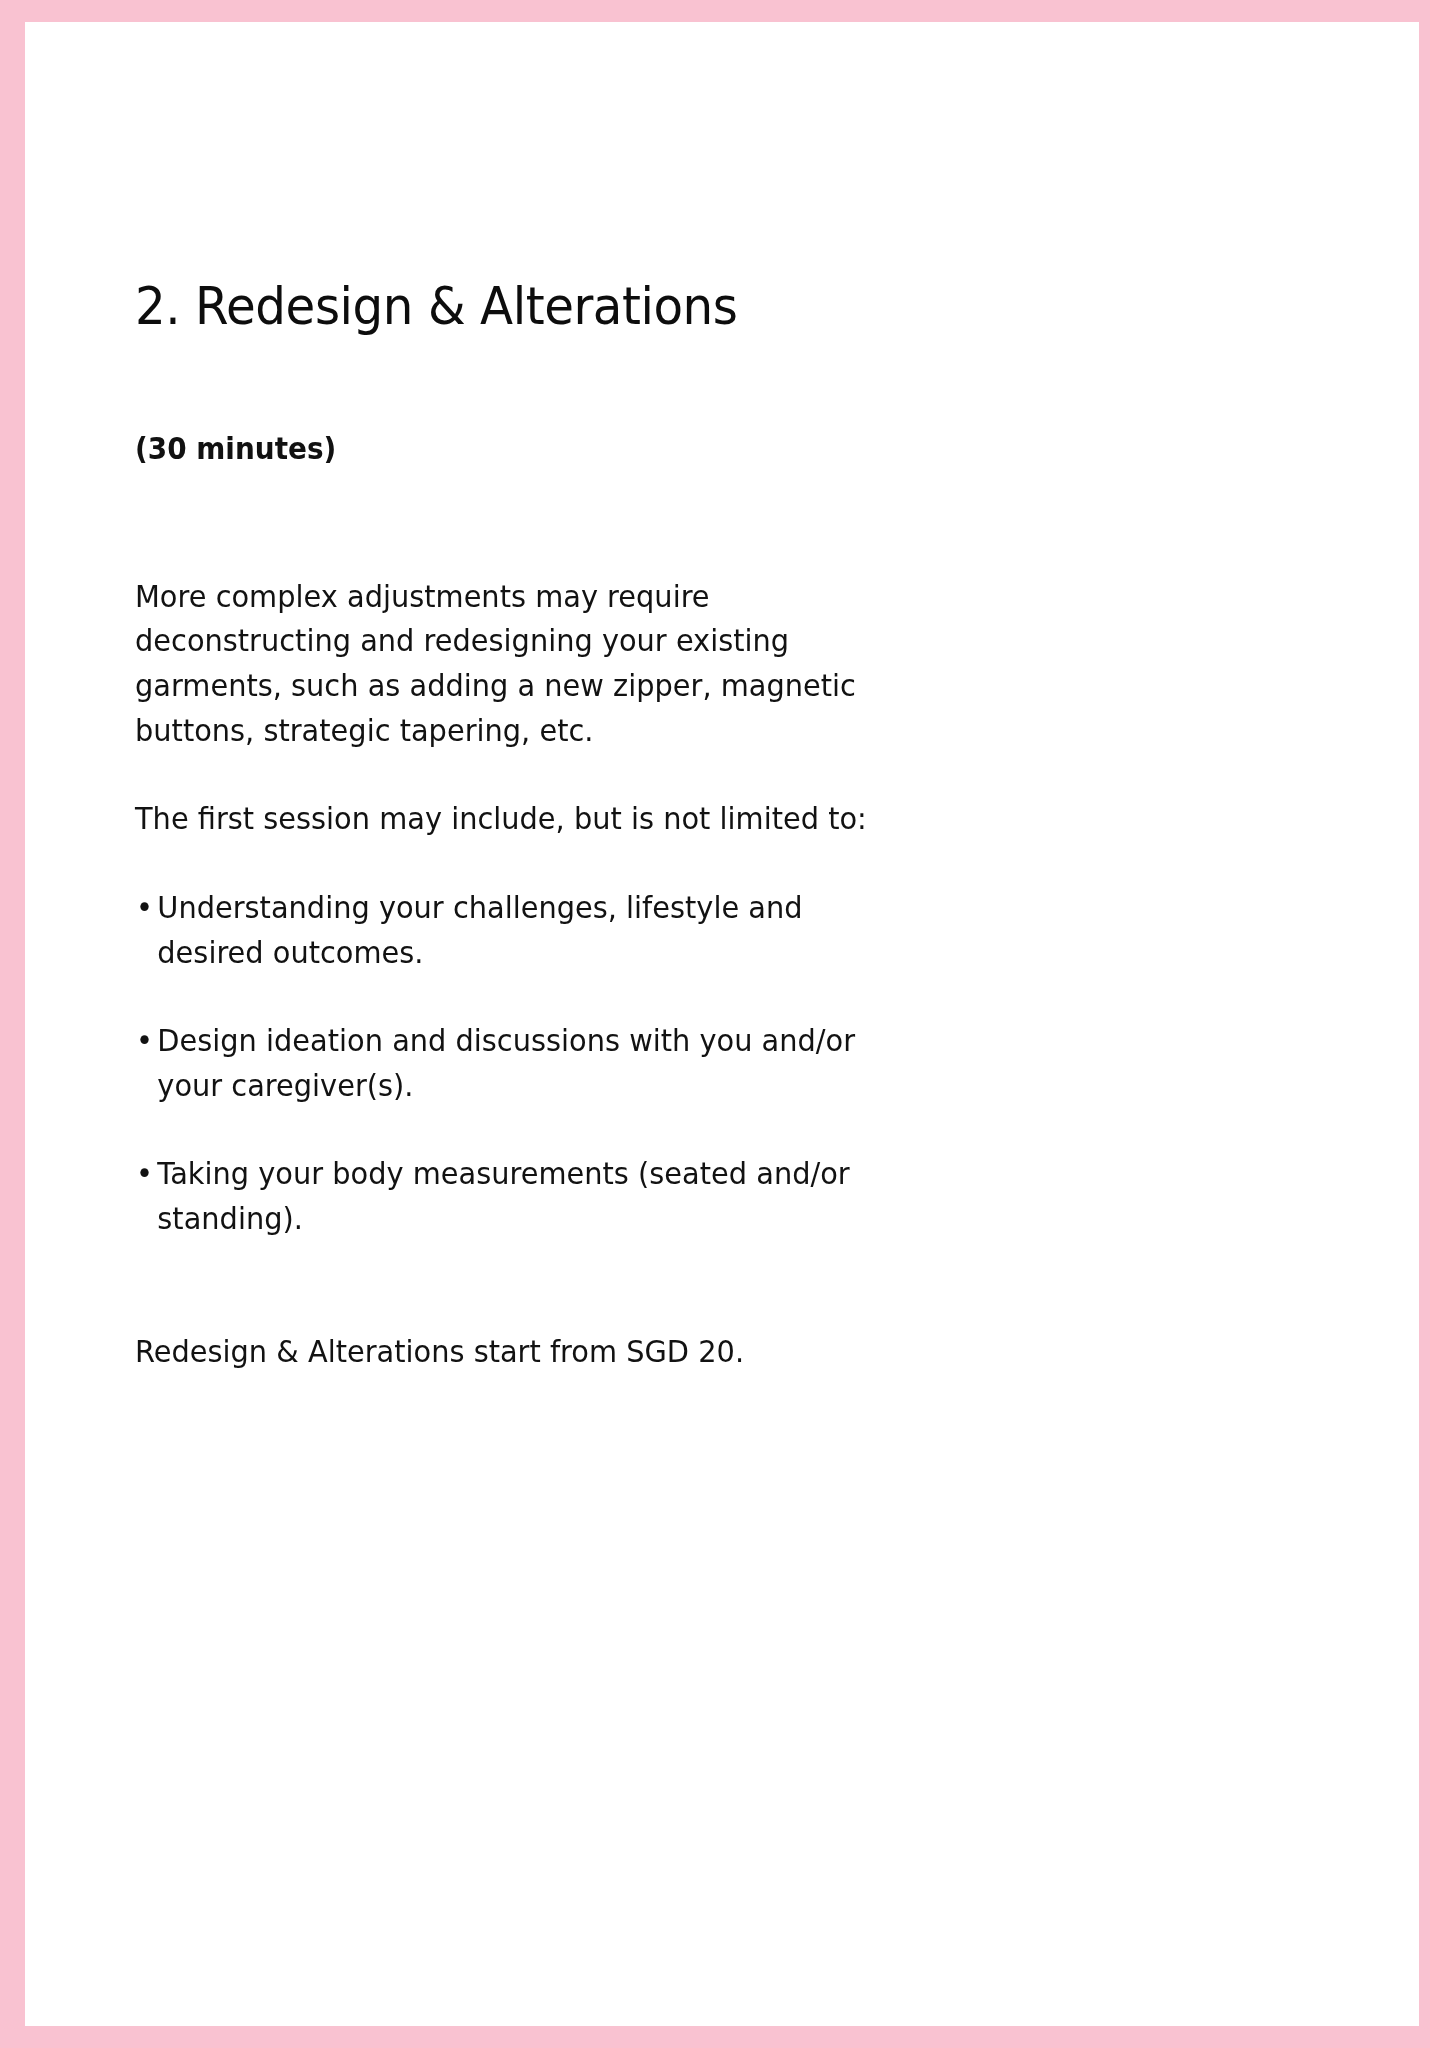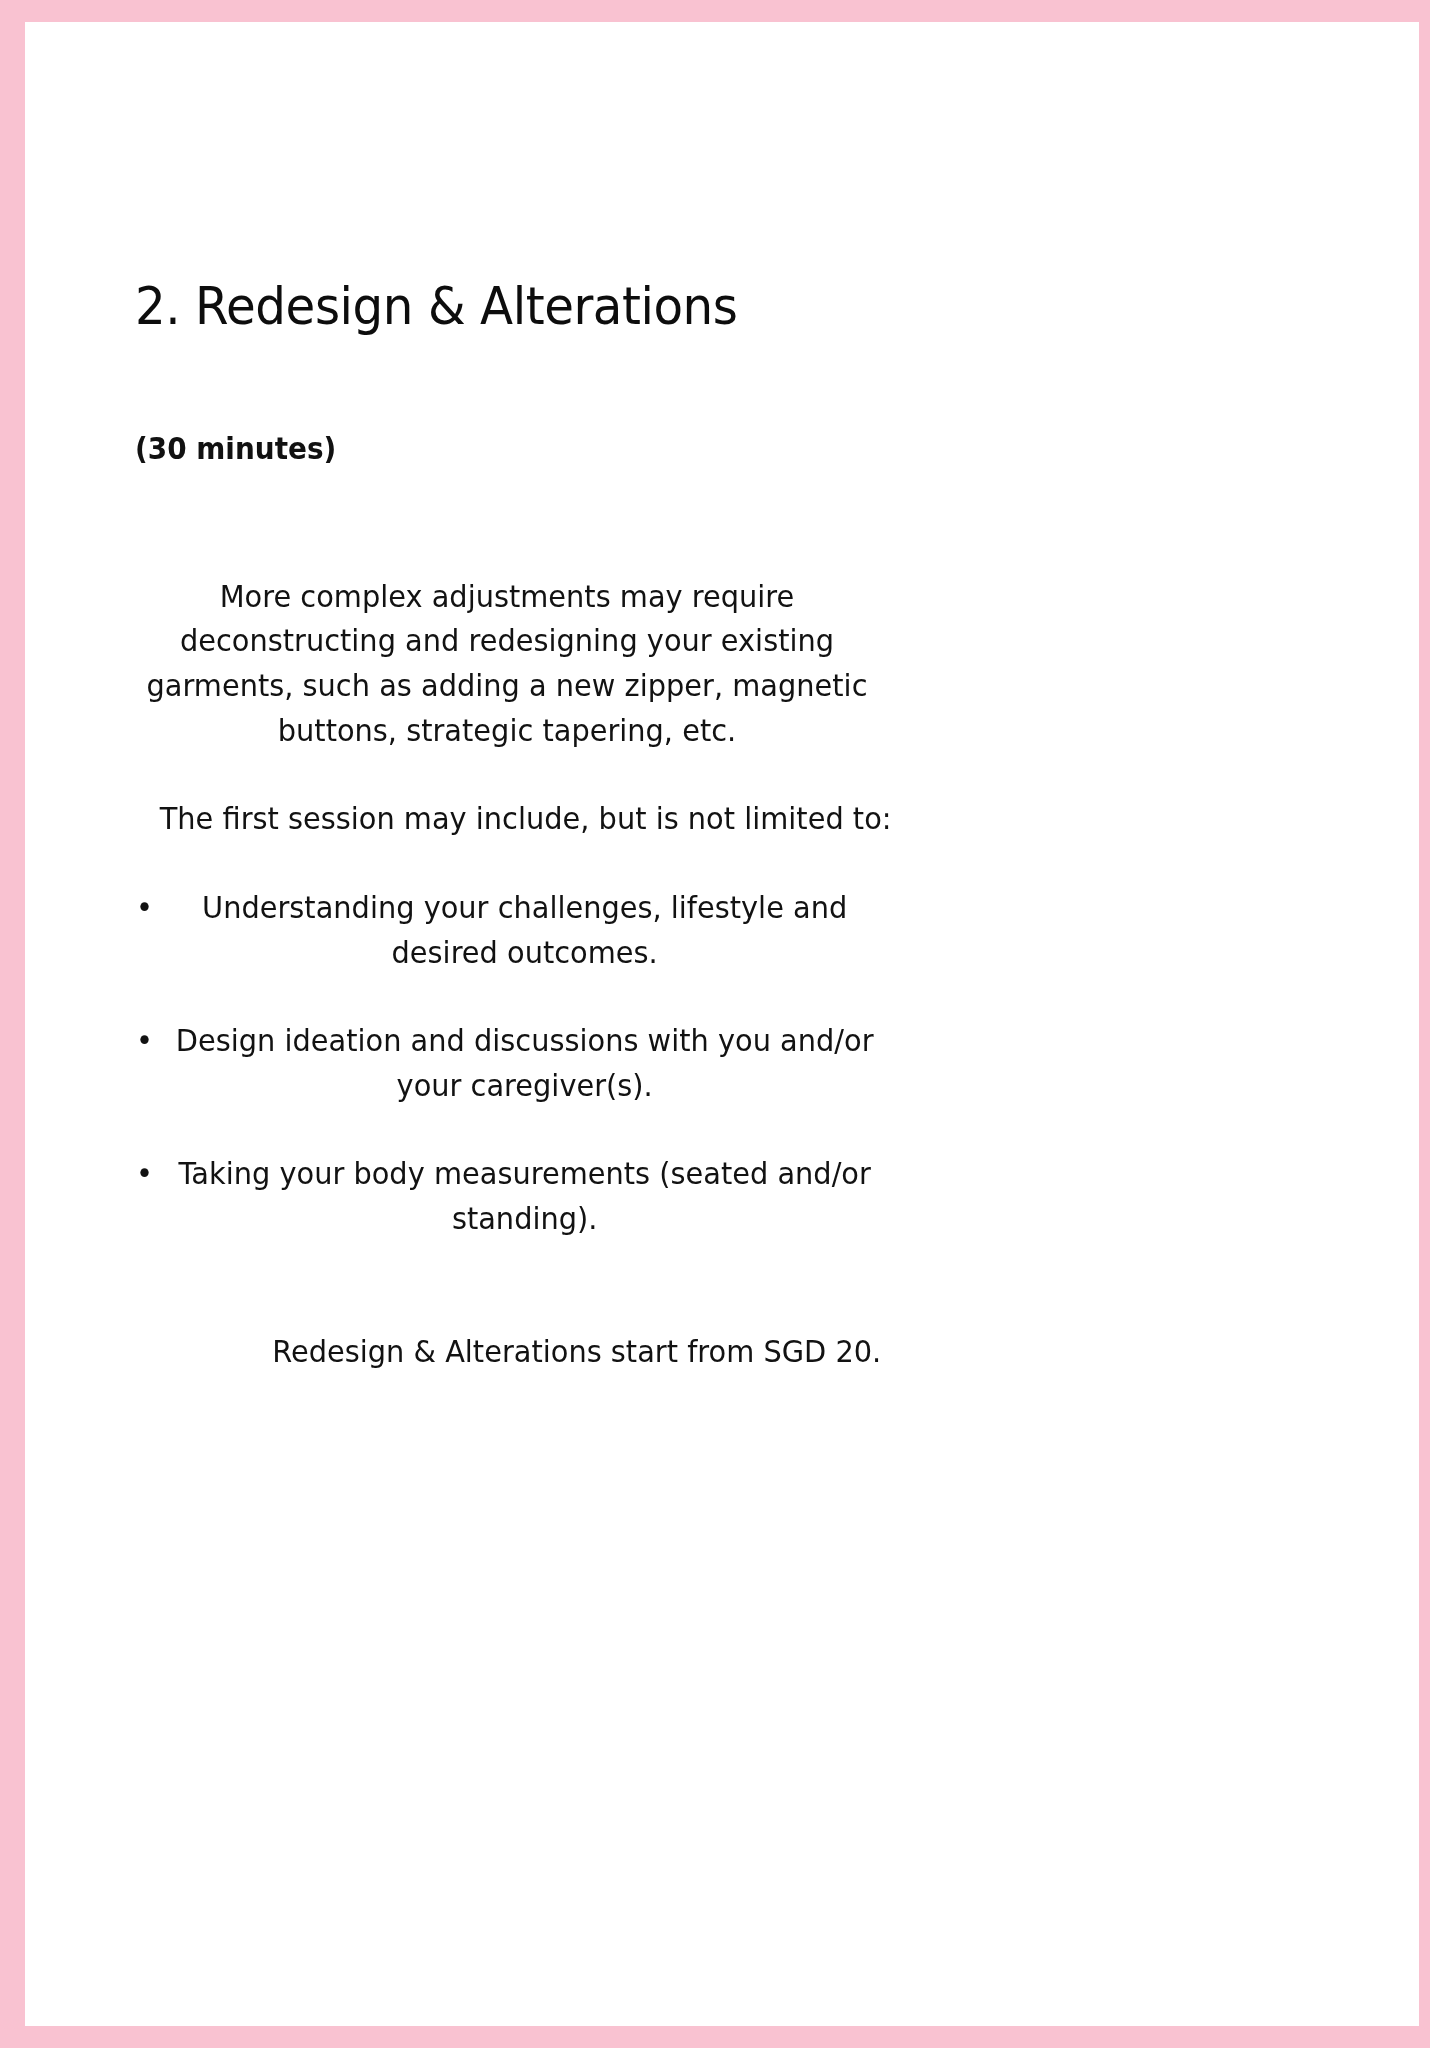--- a/index.html
+++ b/index.html
@@ -60,21 +60,20 @@
     font-weight: 700;
     color: #111111;
     margin: 0;
     padding-top: 94px;
     transform: scaleX(0.93);
     transform-origin: left center;
   }
 
   .body-block {
     padding-top: 108px;
-    text-align: center;
   }
 
   .para {
     font-family: "DejaVu Sans", sans-serif;
     font-size: 31px;
     font-weight: 400;
     line-height: 1.44;
     color: #121212;
     margin: 0;
     max-width: 800px;

